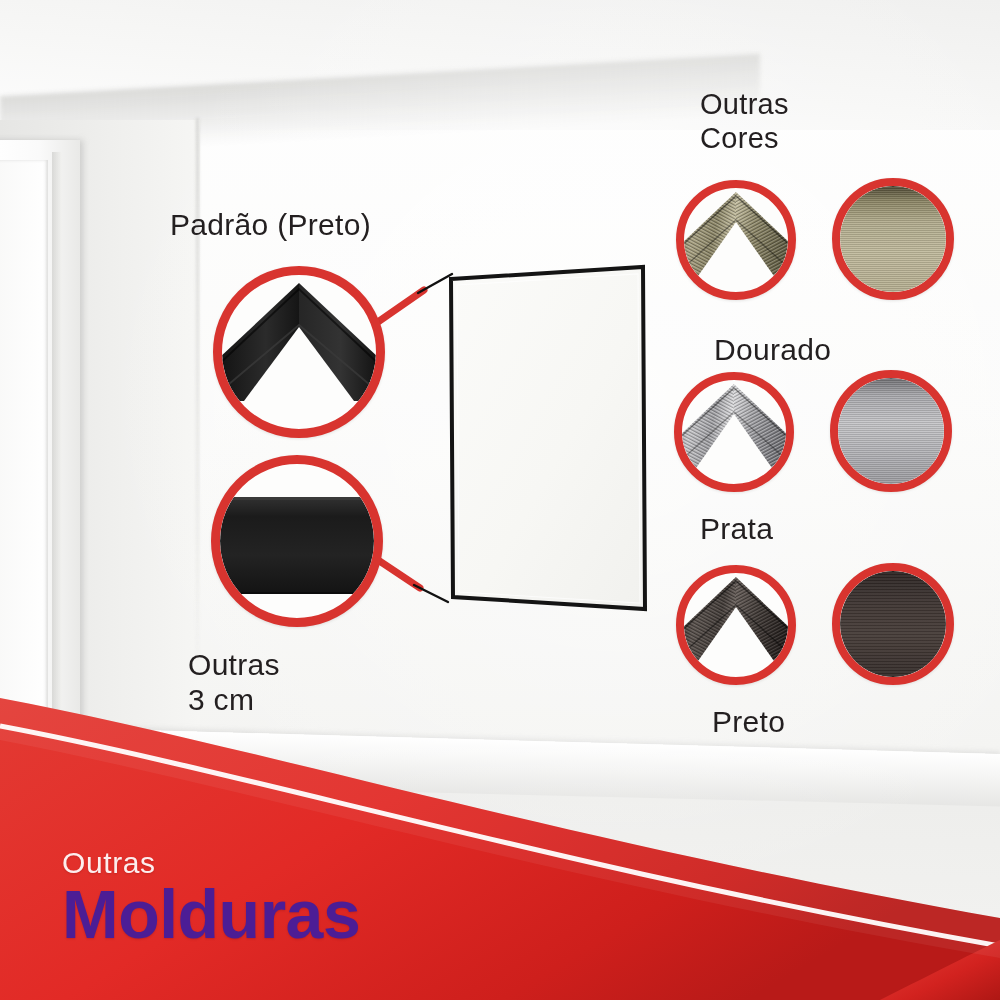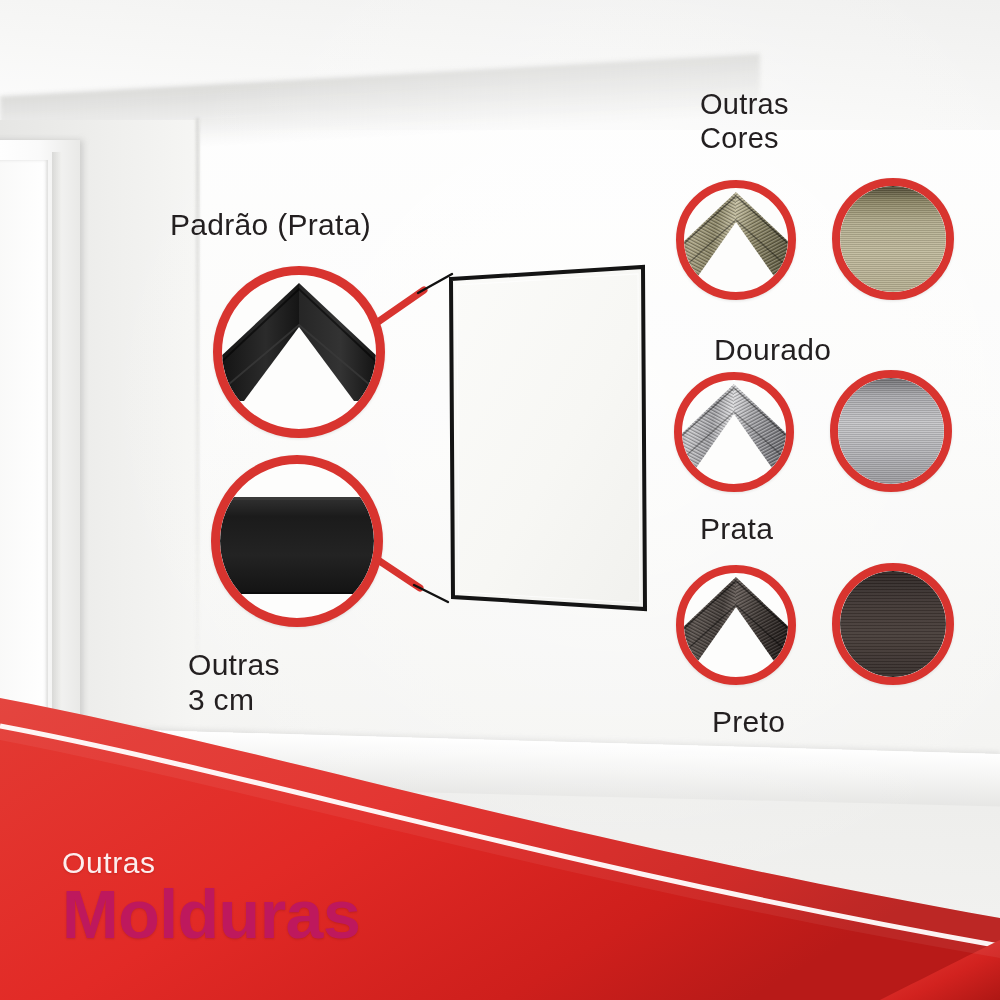--- a/index.html
+++ b/index.html
@@ -140,21 +140,21 @@
     text-shadow:0 1px 2px rgba(120,15,15,.25);
   }
   .banner-sub{
     font-size:30px;font-weight:400;letter-spacing:.6px;
     line-height:1;
     color:#fdeeee;
   }
   .banner-title{
     font-size:68px;font-weight:700;letter-spacing:-.5px;
     line-height:1.02;margin-top:2px;
-    color:#be185d;
+    color:#4c1d95;
   }
 </style>
 </head>
 <body>
 
 <div id="stage">
 
   <div class="bg">
     <div class="bg-wall"></div>
     <div class="bg-ceiling"></div>
@@ -185,21 +185,21 @@
 
   <svg class="leaders">
 
     <line x1="362" y1="333" x2="424" y2="290" stroke="#D8342F" stroke-width="7" stroke-linecap="round"></line>
     <line x1="418" y1="293" x2="452" y2="274" stroke="#111111" stroke-width="2.4" stroke-linecap="round"></line>
 
     <line x1="360" y1="548" x2="420" y2="588" stroke="#D8342F" stroke-width="7" stroke-linecap="round"></line>
     <line x1="414" y1="585" x2="448" y2="602" stroke="#111111" stroke-width="2.4" stroke-linecap="round"></line>
   </svg>
 
-  <div class="label" style="left:170px;top:208px;width:300px;font-size:30px;">Padrão (Prata)</div>
+  <div class="label" style="left:170px;top:208px;width:300px;font-size:30px;">Padrão (Preto)</div>
 
   <div class="circle" style="left:213px;top:266px;width:172px;height:172px;">
     <div class="circle-inner">
       <div class="chev">
         <svg width="154" height="154" viewBox="0 0 154 154">
           <defs>
             <linearGradient id="blkA" x1="0" y1="0" x2="1" y2="0">
               <stop offset="0%" stop-color="#111111"></stop>
               <stop offset="60%" stop-color="#2b2b2b"></stop>
               <stop offset="100%" stop-color="#151515"></stop>

